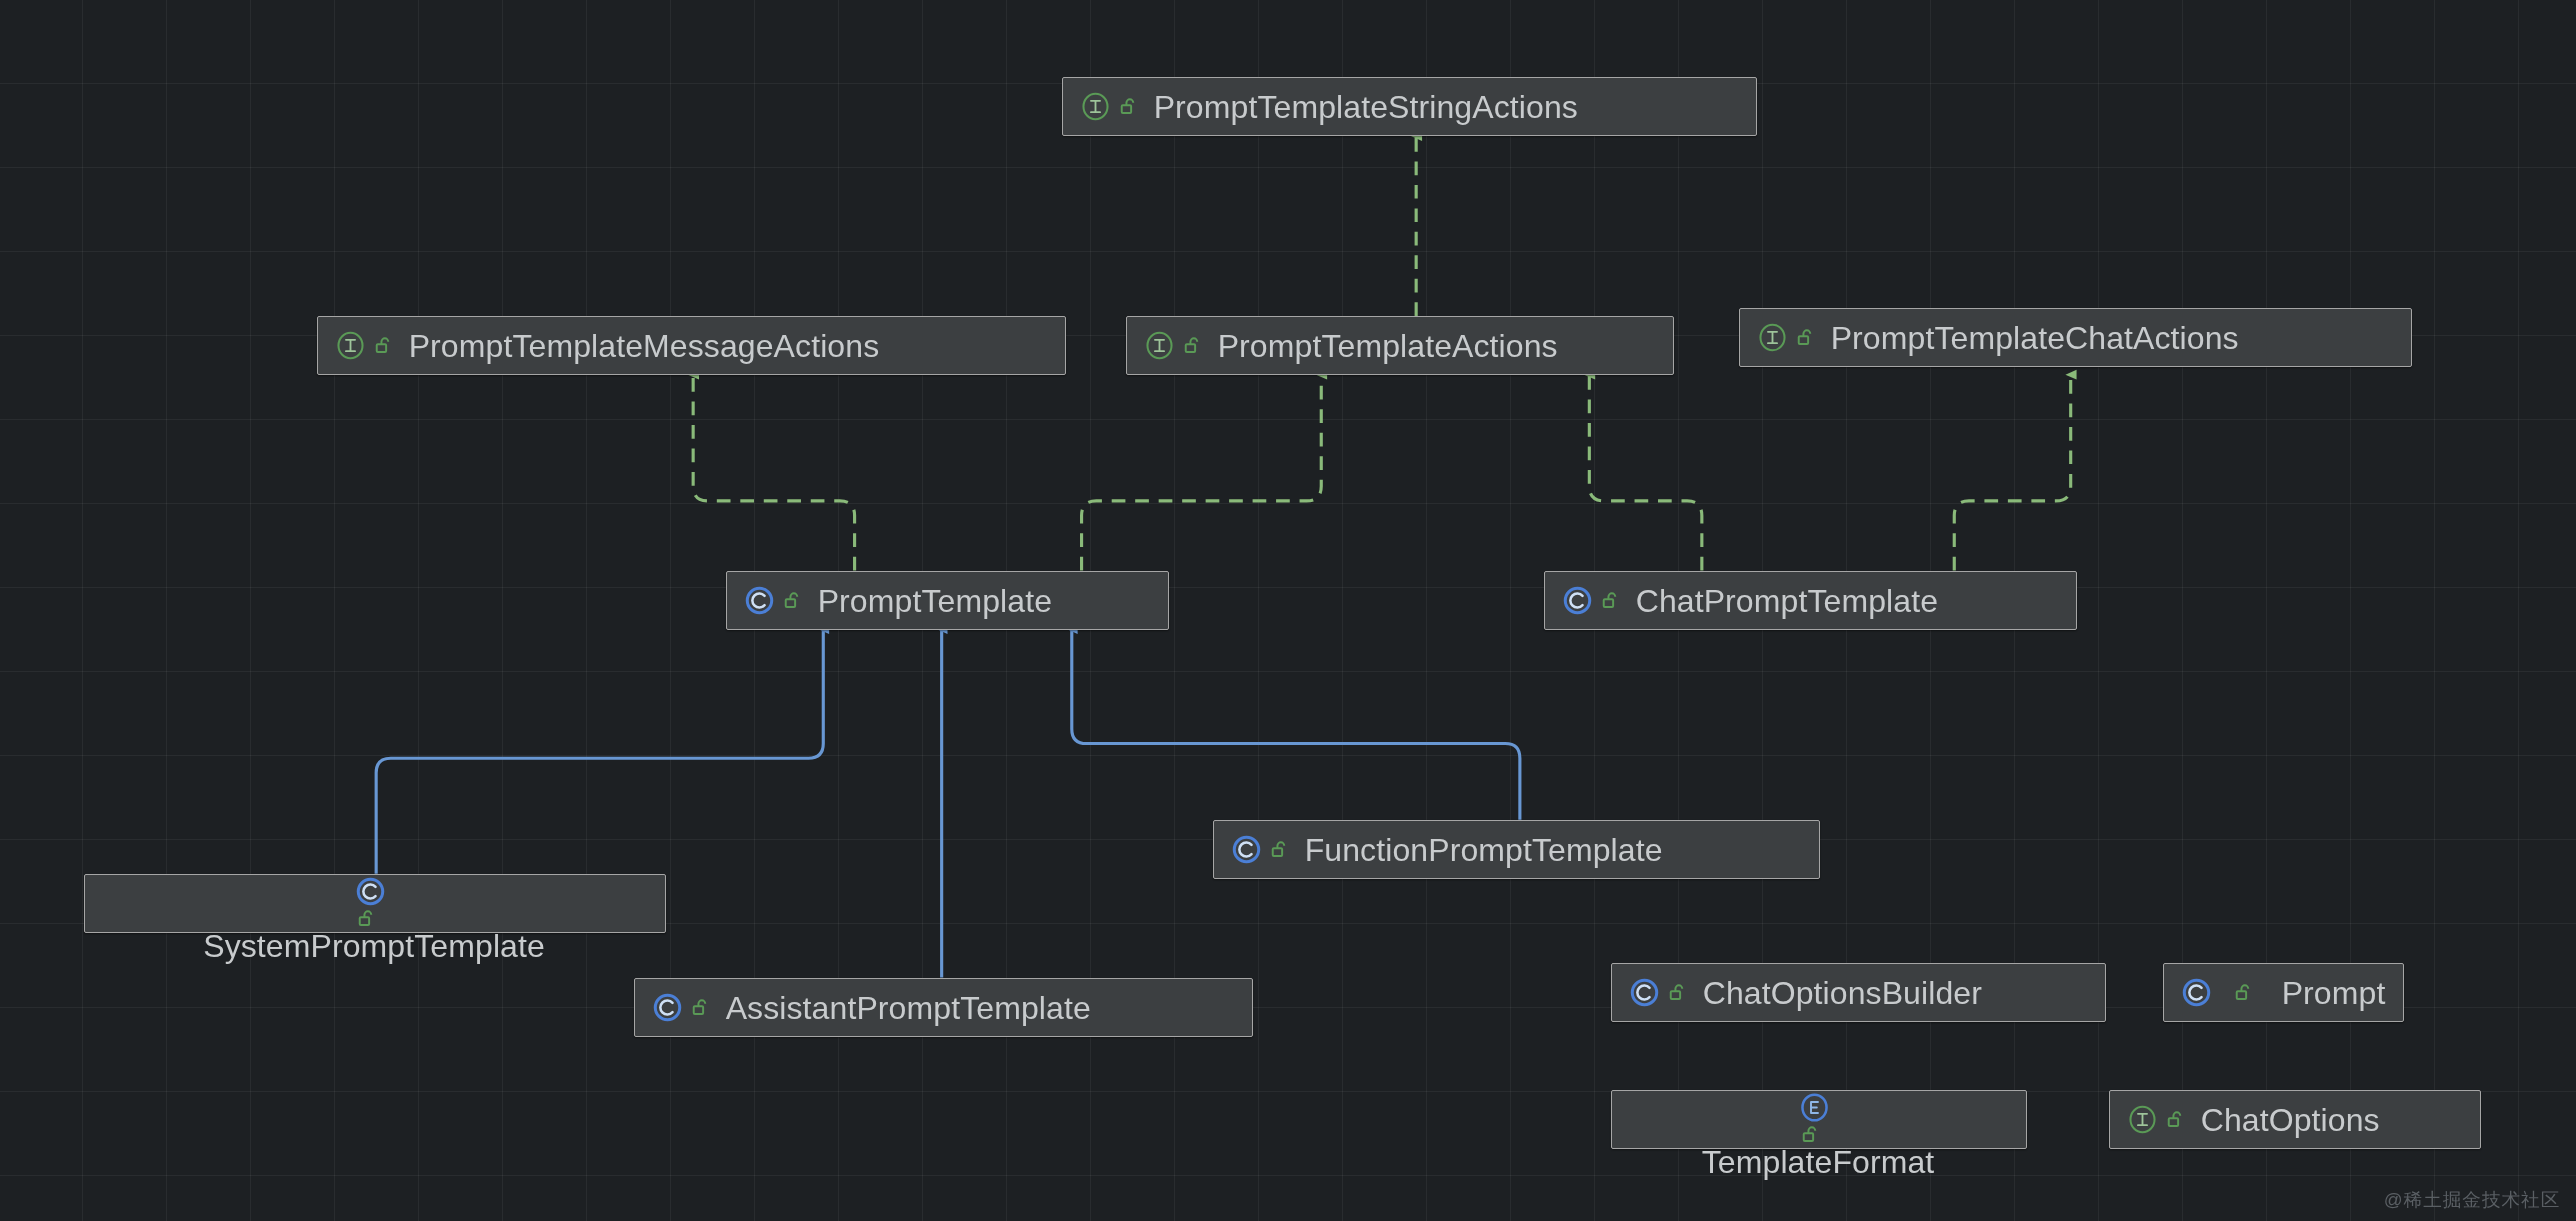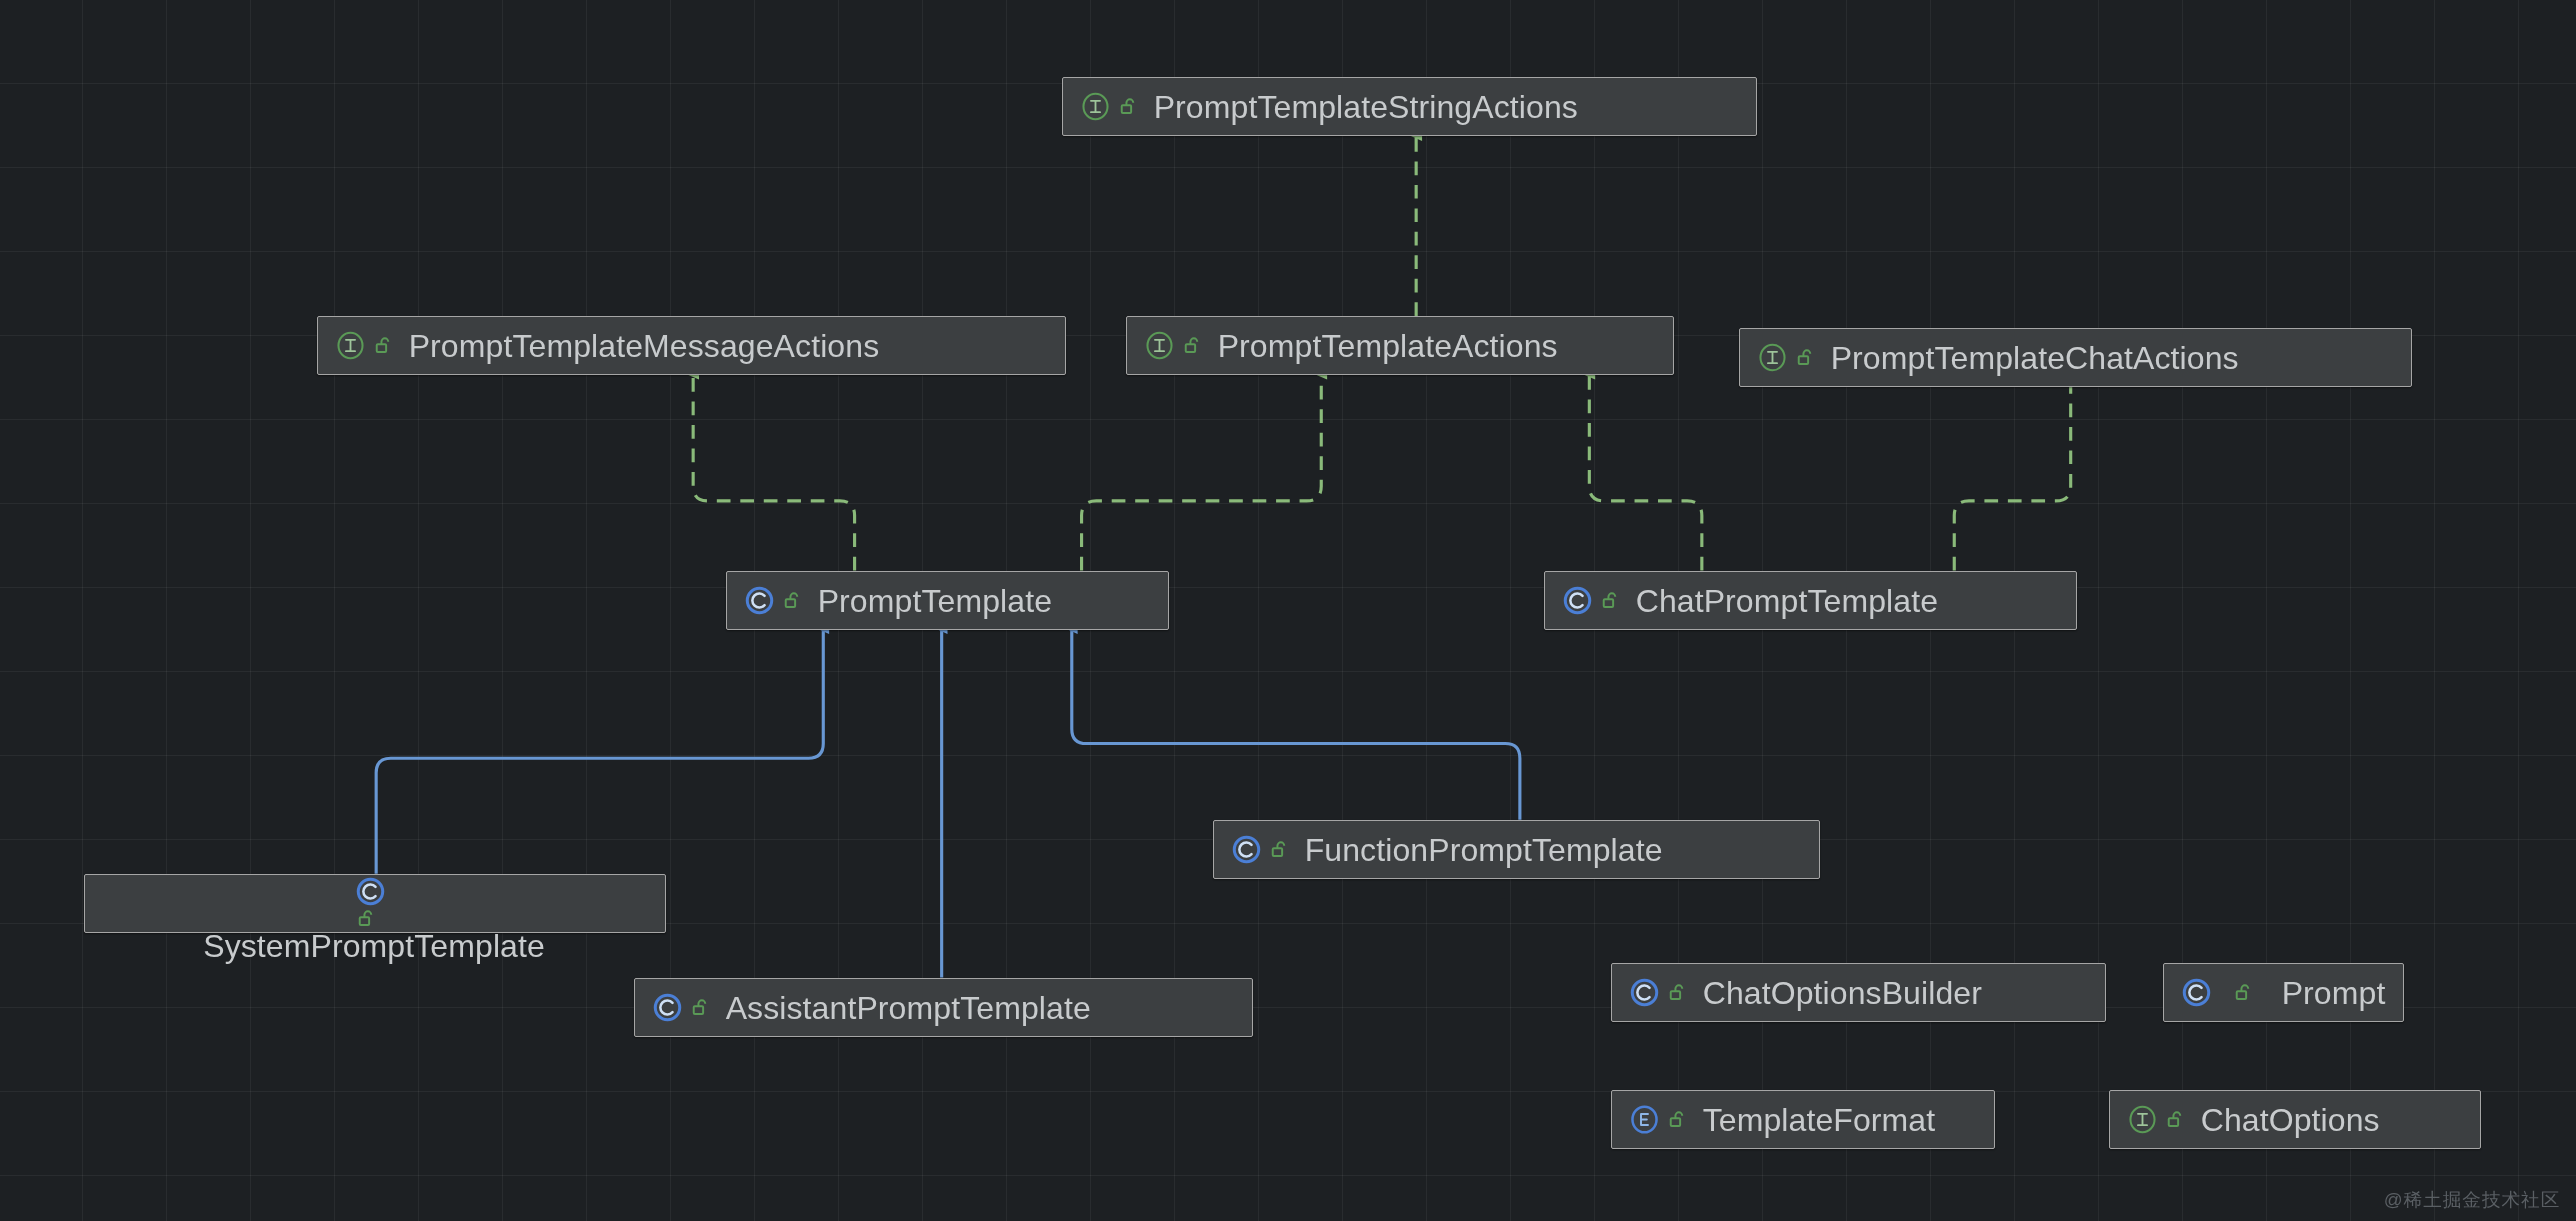--- a/index.html
+++ b/index.html
@@ -127,21 +127,21 @@
         <span class="node-kind-icon"><svg viewBox="0 0 34 34" width="33" height="33">
             <ellipse cx="17" cy="17" rx="12.4" ry="13.2" fill="none" stroke="#5a9a56" stroke-width="2.1"></ellipse>
             <path d="M 12.3 11.2 L 21.7 11.2 M 17 11.2 L 17 22.8 M 12.3 22.8 L 21.7 22.8" stroke="#9ec49a" stroke-width="1.9" fill="none" stroke-linecap="round"></path>
           </svg></span>
         <span class="node-vis-icon"><svg viewBox="0 0 22 22" width="21.5" height="21.5">
             <path d="M 7.6 9.4 L 7.6 6.9 A 3.5 3.5 0 0 1 14.6 6.9" fill="none" stroke="#5a9a56" stroke-width="2"></path>
             <rect x="2.8" y="9.4" width="9.6" height="8" rx="1.1" fill="none" stroke="#5a9a56" stroke-width="2"></rect>
           </svg></span>
         <span class="node-label">PromptTemplateActions</span>
       </div>
-      <div class="uml-node" style="left: 1739px; top: 328px; width: 673px;">
+      <div class="uml-node" style="left: 1739px; top: 308px; width: 673px;">
         <span class="node-kind-icon"><svg viewBox="0 0 34 34" width="33" height="33">
             <ellipse cx="17" cy="17" rx="12.4" ry="13.2" fill="none" stroke="#5a9a56" stroke-width="2.1"></ellipse>
             <path d="M 12.3 11.2 L 21.7 11.2 M 17 11.2 L 17 22.8 M 12.3 22.8 L 21.7 22.8" stroke="#9ec49a" stroke-width="1.9" fill="none" stroke-linecap="round"></path>
           </svg></span>
         <span class="node-vis-icon"><svg viewBox="0 0 22 22" width="21.5" height="21.5">
             <path d="M 7.6 9.4 L 7.6 6.9 A 3.5 3.5 0 0 1 14.6 6.9" fill="none" stroke="#5a9a56" stroke-width="2"></path>
             <rect x="2.8" y="9.4" width="9.6" height="8" rx="1.1" fill="none" stroke="#5a9a56" stroke-width="2"></rect>
           </svg></span>
         <span class="node-label">PromptTemplateChatActions</span>
       </div>
@@ -215,21 +215,21 @@
         <span class="node-kind-icon"><svg viewBox="0 0 34 34" width="33" height="33">
             <circle cx="17" cy="17" r="12.6" fill="none" stroke="#4b7fd6" stroke-width="3.1"></circle>
             <path d="M 22.2 12.2 A 7.2 7.2 0 1 0 22.2 21.8" stroke="#cfe0f5" stroke-width="2.6" fill="none" stroke-linecap="round"></path>
           </svg></span>
         <span class="node-vis-icon"><svg viewBox="0 0 22 22" width="21.5" height="21.5">
             <path d="M 7.6 9.4 L 7.6 6.9 A 3.5 3.5 0 0 1 14.6 6.9" fill="none" stroke="#5a9a56" stroke-width="2"></path>
             <rect x="2.8" y="9.4" width="9.6" height="8" rx="1.1" fill="none" stroke="#5a9a56" stroke-width="2"></rect>
           </svg></span>
         <span class="node-label">Prompt</span>
       </div>
-      <div class="uml-node" style="left: 1611px; top: 1090px; width: 384px;">
+      <div class="uml-node" style="left: 1611px; top: 1090px; width: 416px; flex-direction: column;">
         <span class="node-kind-icon"><svg viewBox="0 0 34 34" width="33" height="33">
             <ellipse cx="17" cy="17" rx="12.4" ry="13.2" fill="none" stroke="#4b7fd6" stroke-width="2.6"></ellipse>
             <path d="M 20.6 11.4 L 13.4 11.4 L 13.4 17 L 19.4 17 M 13.4 17 L 13.4 22.6 L 20.6 22.6" stroke="#8fb7e8" stroke-width="2" fill="none" stroke-linecap="round" stroke-linejoin="round"></path>
           </svg></span>
         <span class="node-vis-icon"><svg viewBox="0 0 22 22" width="21.5" height="21.5">
             <path d="M 7.6 9.4 L 7.6 6.9 A 3.5 3.5 0 0 1 14.6 6.9" fill="none" stroke="#5a9a56" stroke-width="2"></path>
             <rect x="2.8" y="9.4" width="9.6" height="8" rx="1.1" fill="none" stroke="#5a9a56" stroke-width="2"></rect>
           </svg></span>
         <span class="node-label">TemplateFormat</span>
       </div>

